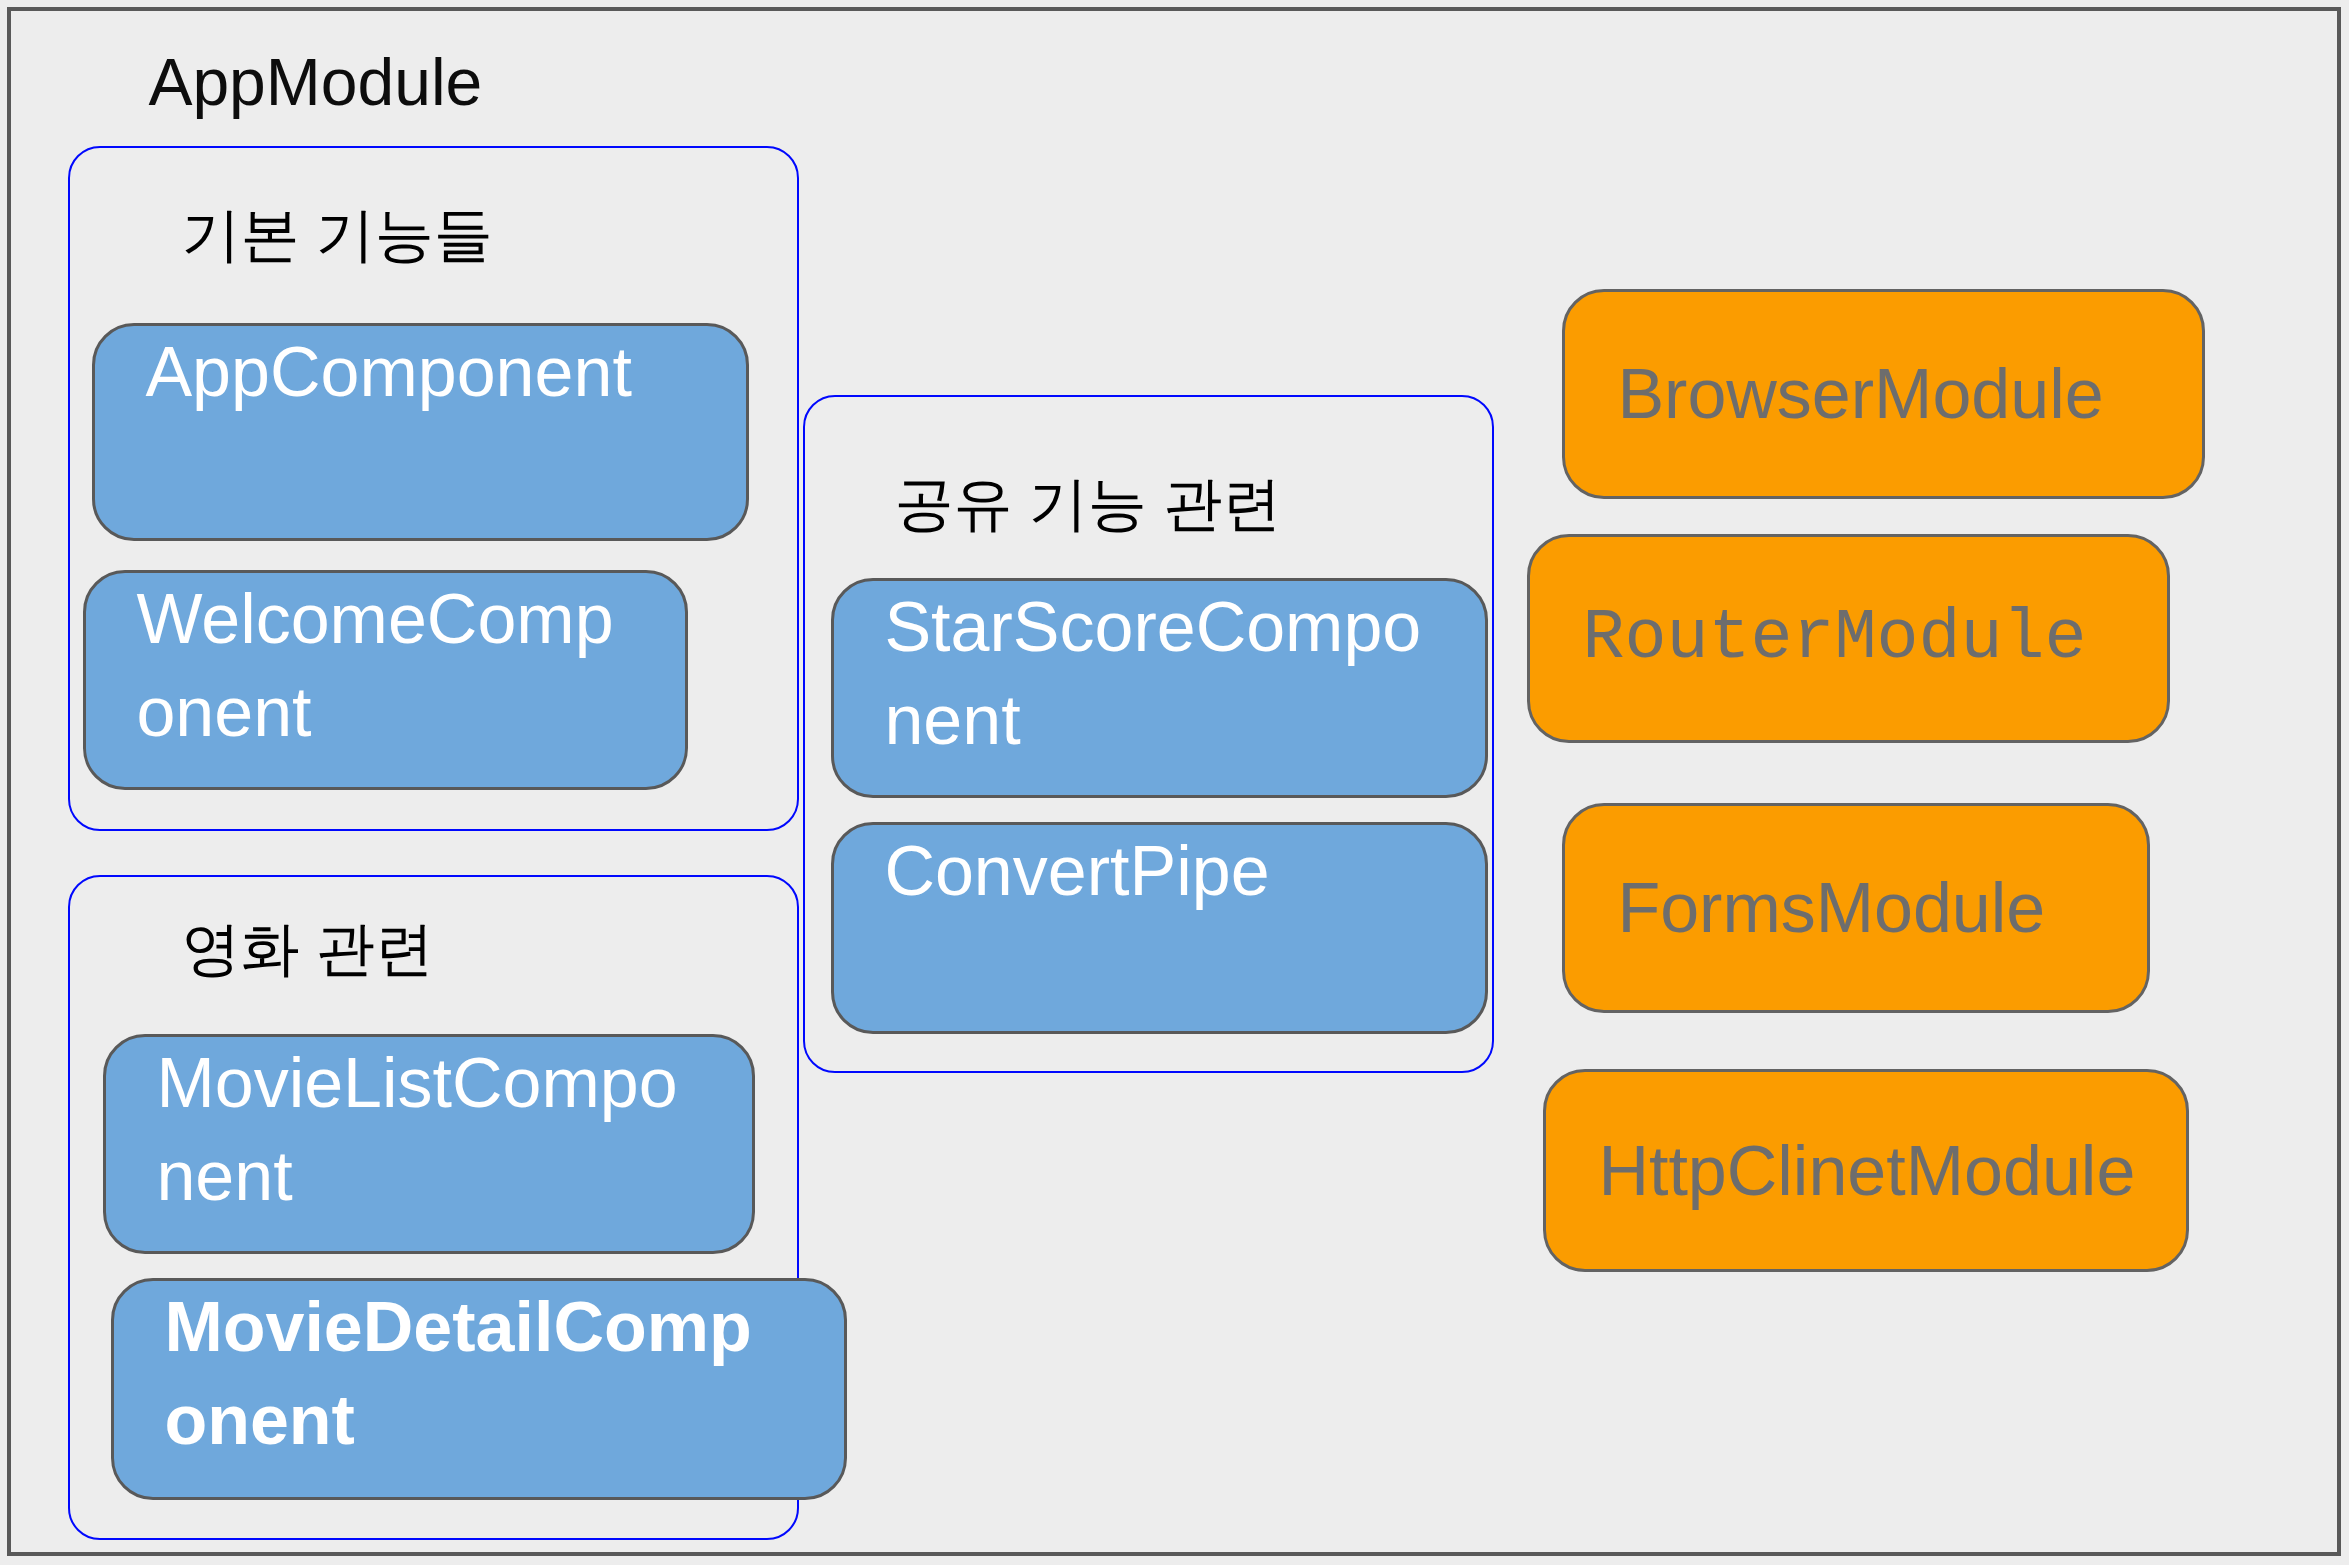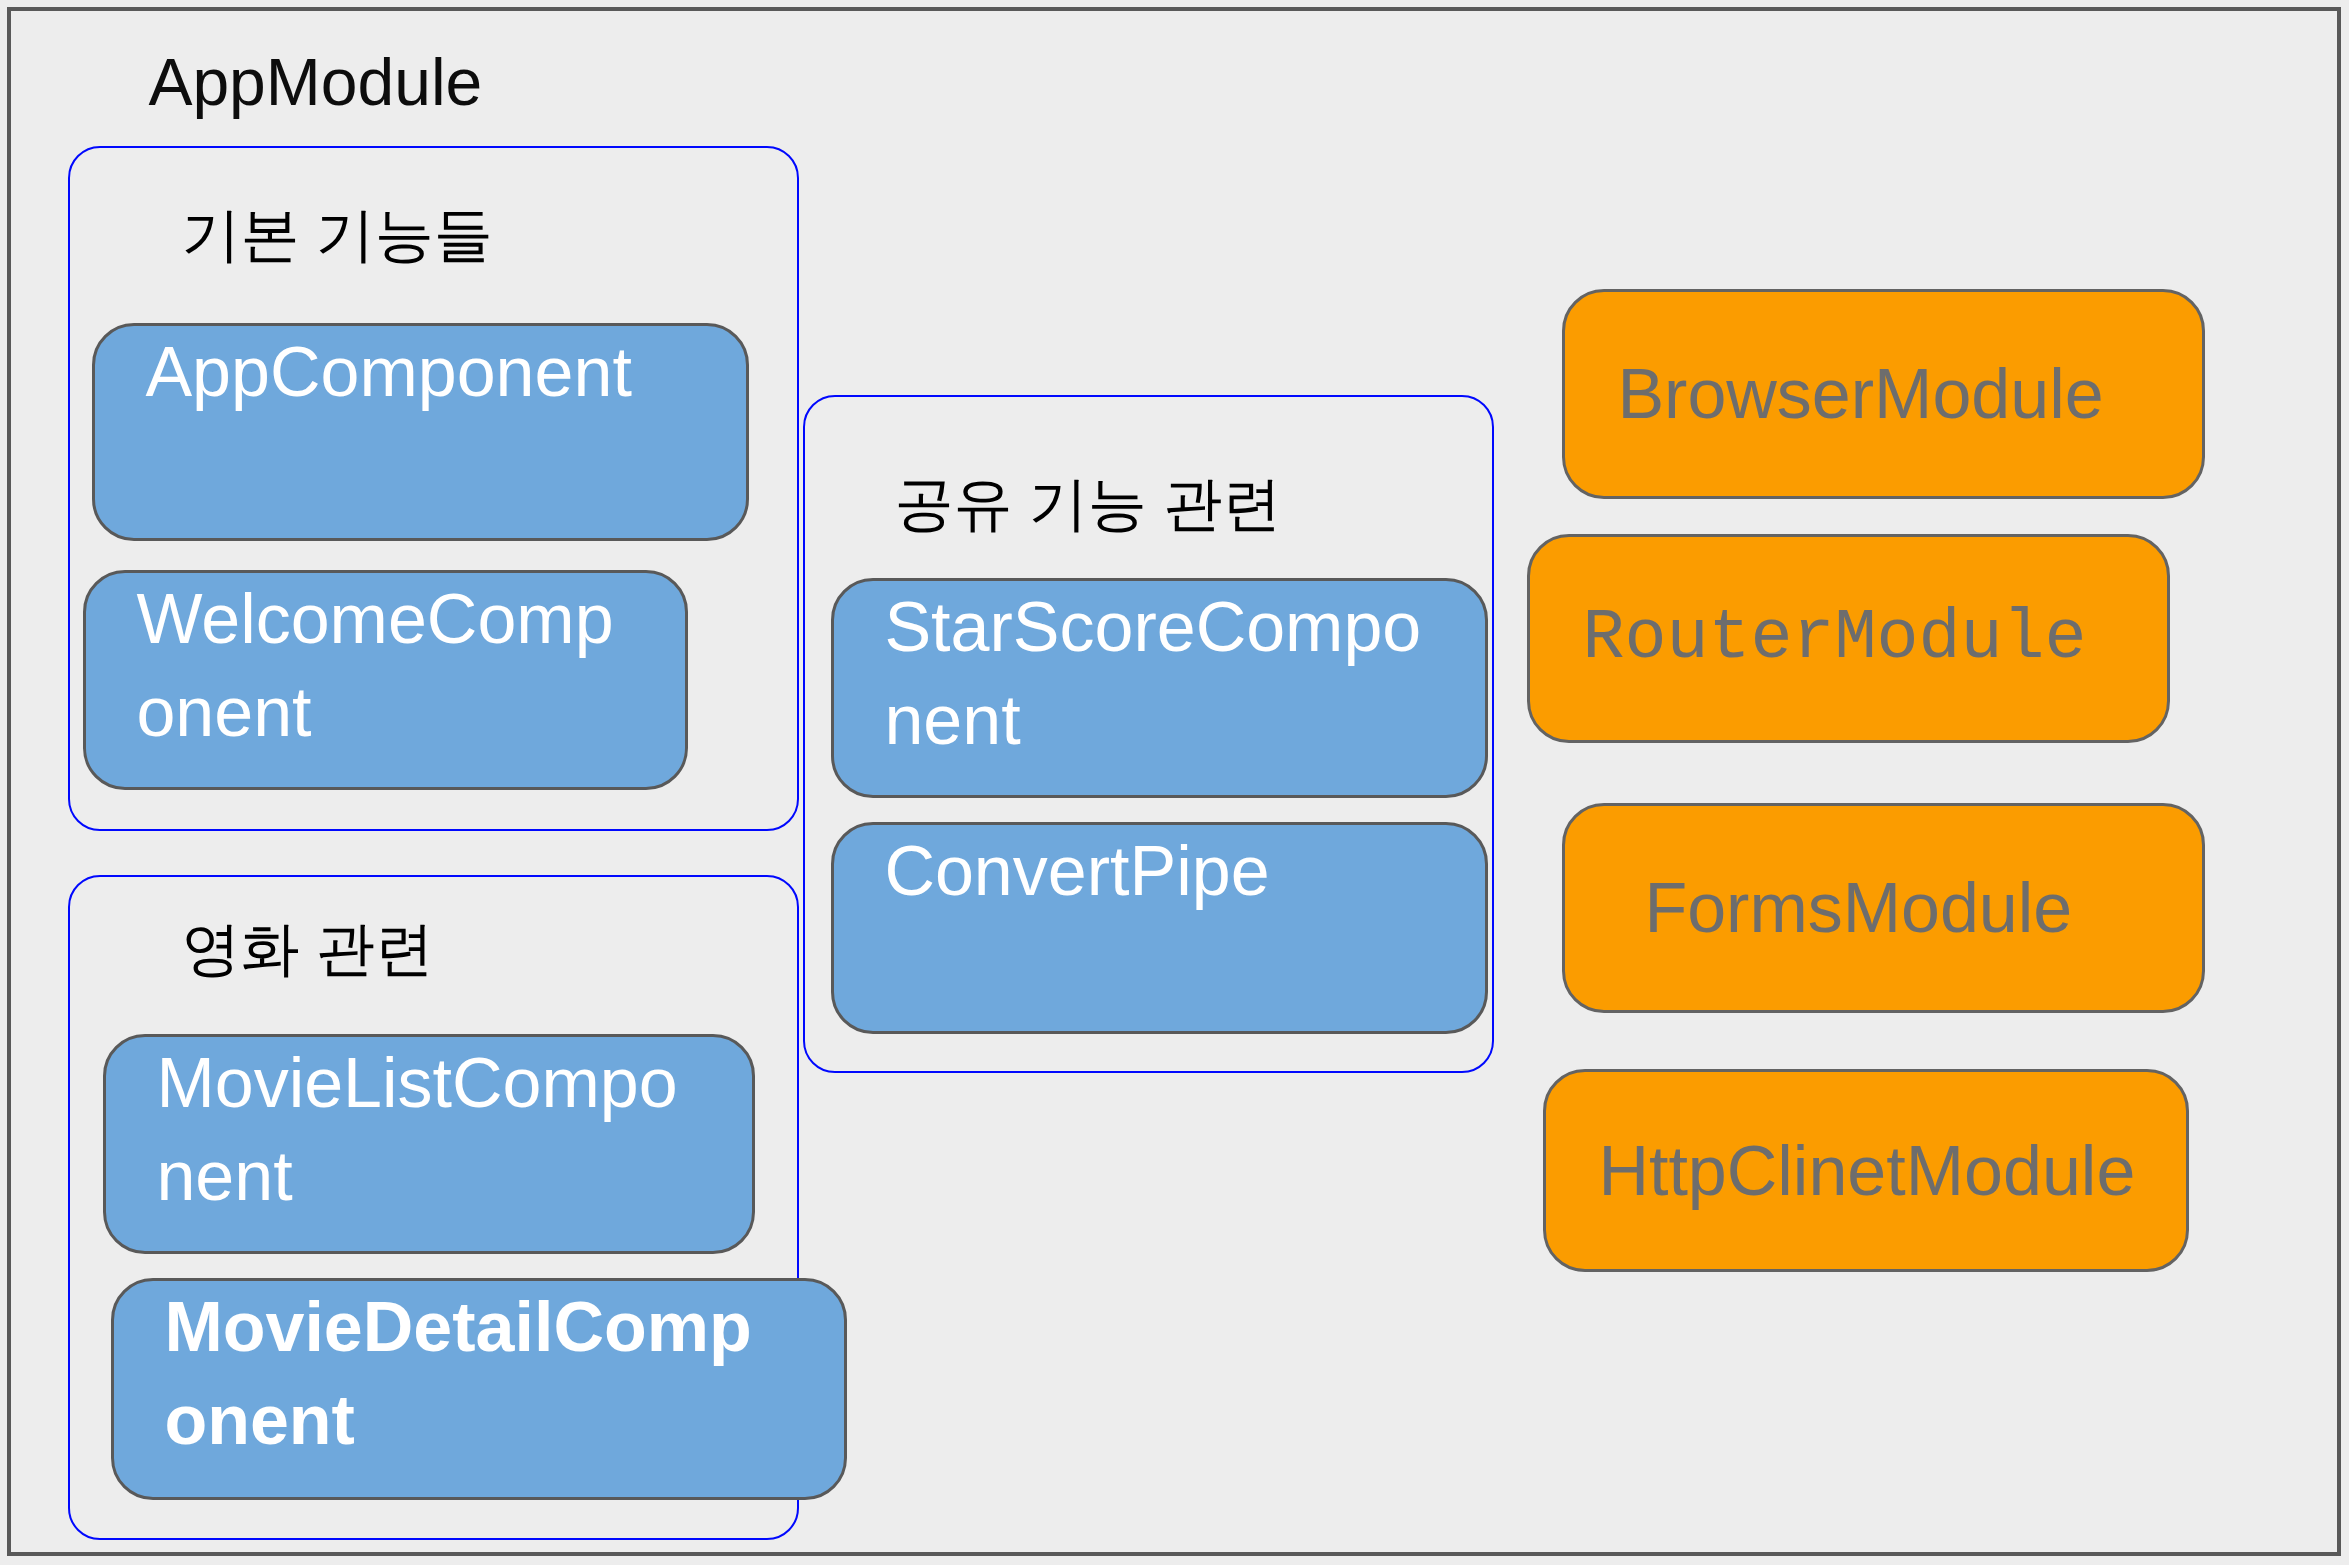--- a/index.html
+++ b/index.html
@@ -78,21 +78,21 @@
   }
   .module-box .t {
     width: 100%;
     padding: 0 52px;
     font-size: 70px;
     color: #6d6d6d;
     white-space: nowrap;
   }
   .mod-browser { left: 1551px; top: 278px;  width: 643px; height: 210px; }
   .mod-router  { left: 1516px; top: 523px;  width: 643px; height: 209px; font-family: Liberation Mono, monospace; }
-  .mod-forms   { left: 1551px; top: 792px;  width: 643px; height: 210px; padding-left: 27px; }
+  .mod-forms   { left: 1551px; top: 792px;  width: 588px; height: 210px; }
   .mod-http    { left: 1532px; top: 1058px; width: 646px; height: 203px; }
 </style>
 </head>
 <body>
 
 <div class="canvas">
   <div class="frame">
 
     <div class="title">AppModule</div>
 

